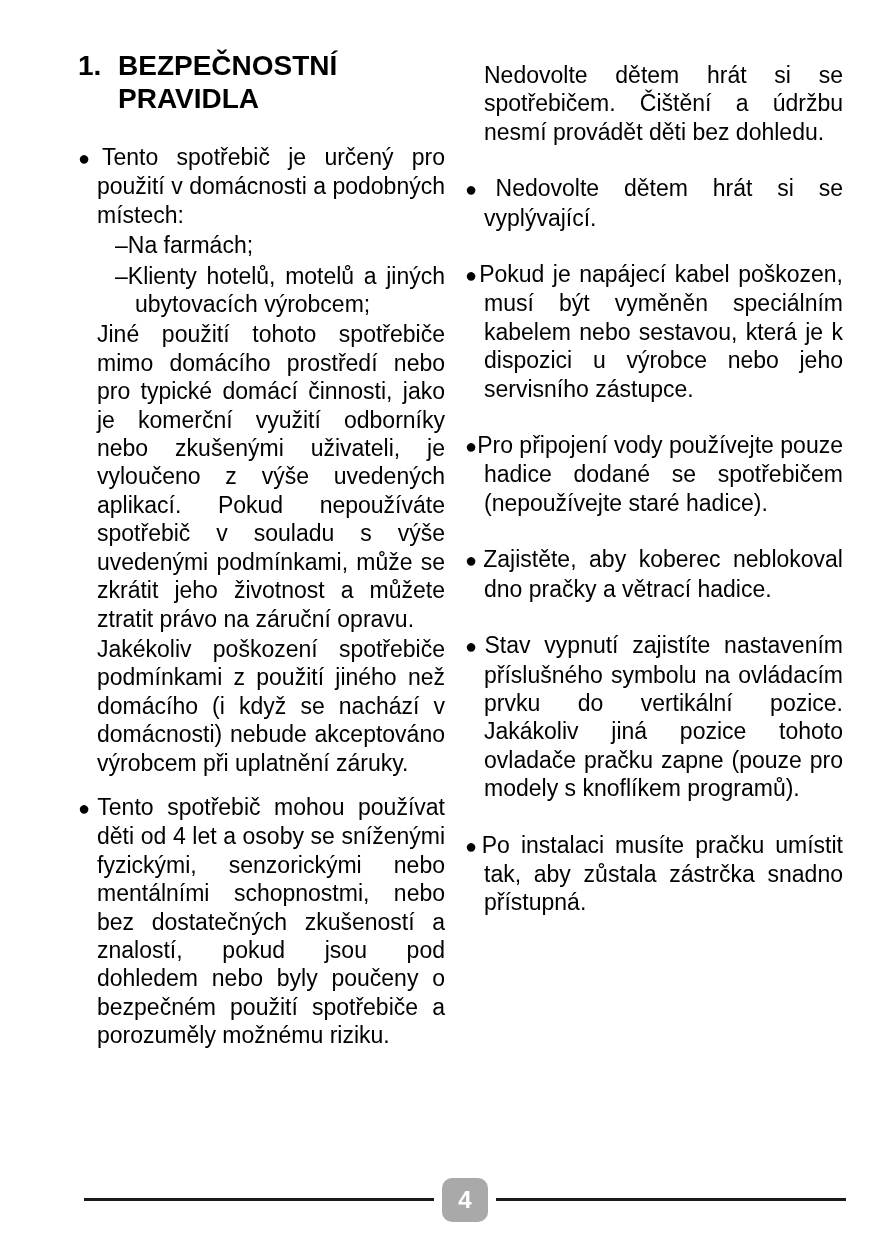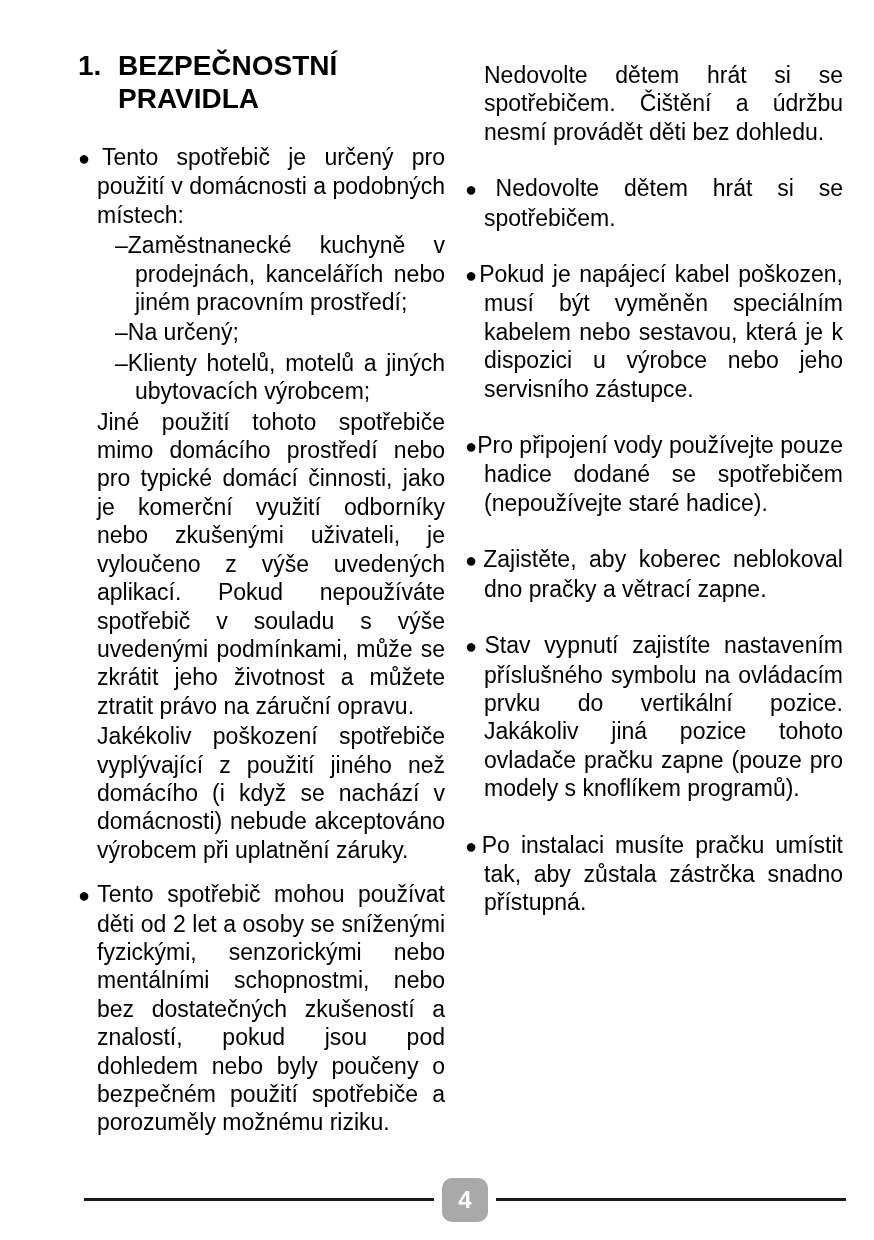--- a/index.html
+++ b/index.html
@@ -64,36 +64,35 @@
     <div class="col col-left">
       <div class="heading">
         <span class="h-num">1.</span>
         <span class="h-lines">
           <div>BEZPEČNOSTNÍ</div>
           <div>PRAVIDLA</div>
         </span>
       </div>
 
       <div class="block bullet"><span class="marker">●</span><span>Tento spotřebič je určený pro použití v domácnosti a podobných místech:</span></div>
-      <div class="block dash tight"><span class="marker">–</span><span>Zaměstnanecké kuchyně v prodejnách, kancelářích nebo jiném pracovním prostředí;</span></div>
-      <div class="block dash tight"><span class="marker">–</span><span>Na určený;</span></div>
+      <div class="block dash tight"><span class="marker">–</span><span>Na farmách;</span></div>
       <div class="block dash tight"><span class="marker">–</span><span>Klienty hotelů, motelů a jiných ubytovacích výrobcem;</span></div>
       <div class="block plain tight">Jiné použití tohoto spotřebiče mimo domácího prostředí nebo pro typické domácí činnosti, jako je komerční využití odborníky nebo zkušenými uživateli, je vyloučeno z výše uvedených aplikací. Pokud nepoužíváte spotřebič v souladu s výše uvedenými podmínkami, může se zkrátit jeho životnost a můžete ztratit právo na záruční opravu.</div>
-      <div class="block plain tight">Jakékoliv poškození spotřebiče vyplývající z použití jiného než domácího (i když se nachází v domácnosti) nebude akceptováno výrobcem při uplatnění záruky.</div>
-      <div class="block bullet semi"><span class="marker">●</span><span>Tento spotřebič mohou používat děti od 2 let a osoby se sníženými fyzickými, senzorickými nebo mentálními schopnostmi, nebo bez dostatečných zkušeností a znalostí, pokud jsou pod dohledem nebo byly poučeny o bezpečném použití spotřebiče a porozuměly možnému riziku.</span></div>
+      <div class="block plain tight">Jakékoliv poškození spotřebiče podmínkami z použití jiného než domácího (i když se nachází v domácnosti) nebude akceptováno výrobcem při uplatnění záruky.</div>
+      <div class="block bullet semi"><span class="marker">●</span><span>Tento spotřebič mohou používat děti od 4 let a osoby se sníženými fyzickými, senzorickými nebo mentálními schopnostmi, nebo bez dostatečných zkušeností a znalostí, pokud jsou pod dohledem nebo byly poučeny o bezpečném použití spotřebiče a porozuměly možnému riziku.</span></div>
     </div>
 
     <div class="gutter"></div>
 
     <div class="col col-right">
       <div class="block plain">Nedovolte dětem hrát si se spotřebičem. Čištění a údržbu nesmí provádět děti bez dohledu.</div>
-      <div class="block bullet"><span class="marker">●</span><span>Nedovolte dětem hrát si se spotřebičem.</span></div>
+      <div class="block bullet"><span class="marker">●</span><span>Nedovolte dětem hrát si se vyplývající.</span></div>
       <div class="block bullet"><span class="marker">●</span><span>Pokud je napájecí kabel poškozen, musí být vyměněn speciálním kabelem nebo sestavou, která je k dispozici u výrobce nebo jeho servisního zástupce.</span></div>
       <div class="block bullet"><span class="marker">●</span><span>Pro připojení vody používejte pouze hadice dodané se spotřebičem (nepoužívejte staré hadice).</span></div>
-      <div class="block bullet"><span class="marker">●</span><span>Zajistěte, aby koberec neblokoval dno pračky a větrací zapne.</span></div>
+      <div class="block bullet"><span class="marker">●</span><span>Zajistěte, aby koberec neblokoval dno pračky a větrací hadice.</span></div>
       <div class="block bullet"><span class="marker">●</span><span>Stav vypnutí zajistíte nastavením příslušného symbolu na ovládacím prvku do vertikální pozice. Jakákoliv jiná pozice tohoto ovladače pračku zapne (pouze pro modely s knoflíkem programů).</span></div>
       <div class="block bullet"><span class="marker">●</span><span>Po instalaci musíte pračku umístit tak, aby zůstala zástrčka snadno přístupná.</span></div>
     </div>
 
   </div>
 
   <div class="footer">
     <div class="fline"></div>
     <div class="page-badge">
       <span>4</span>

